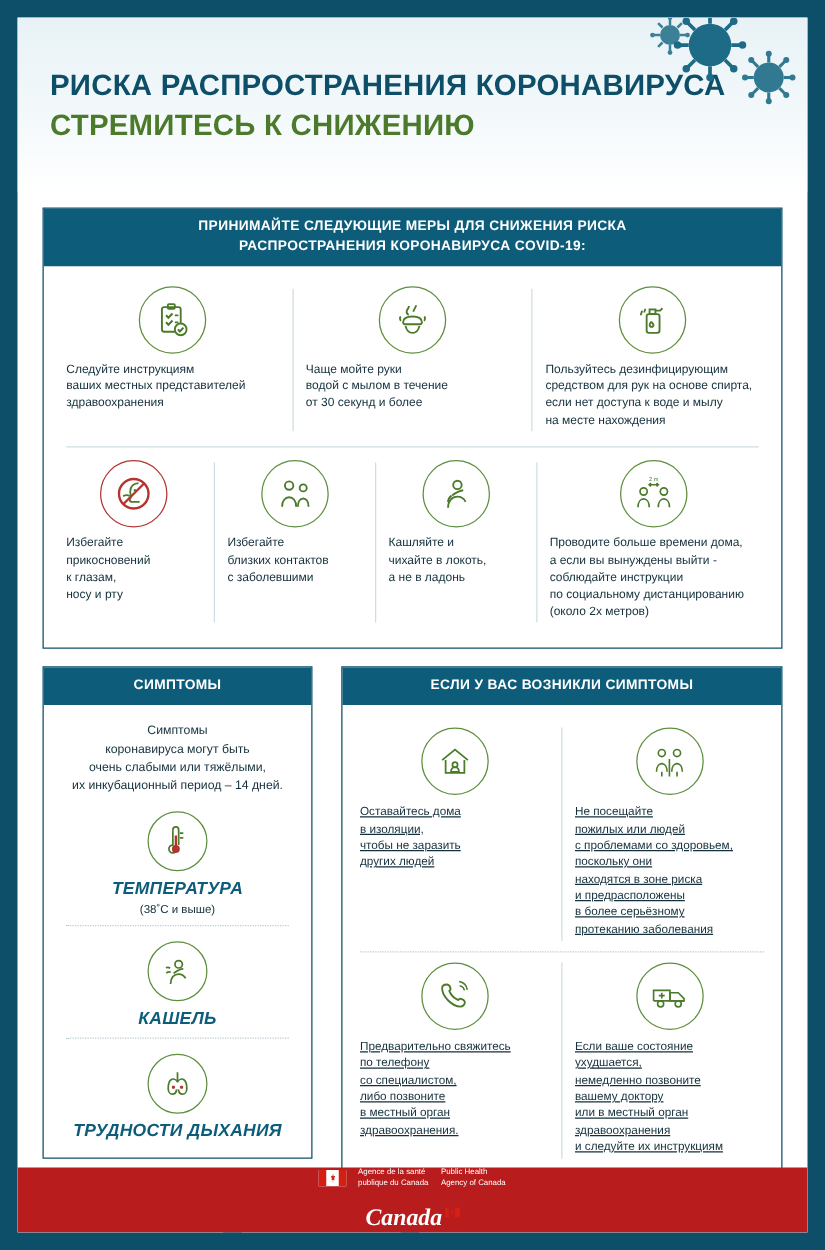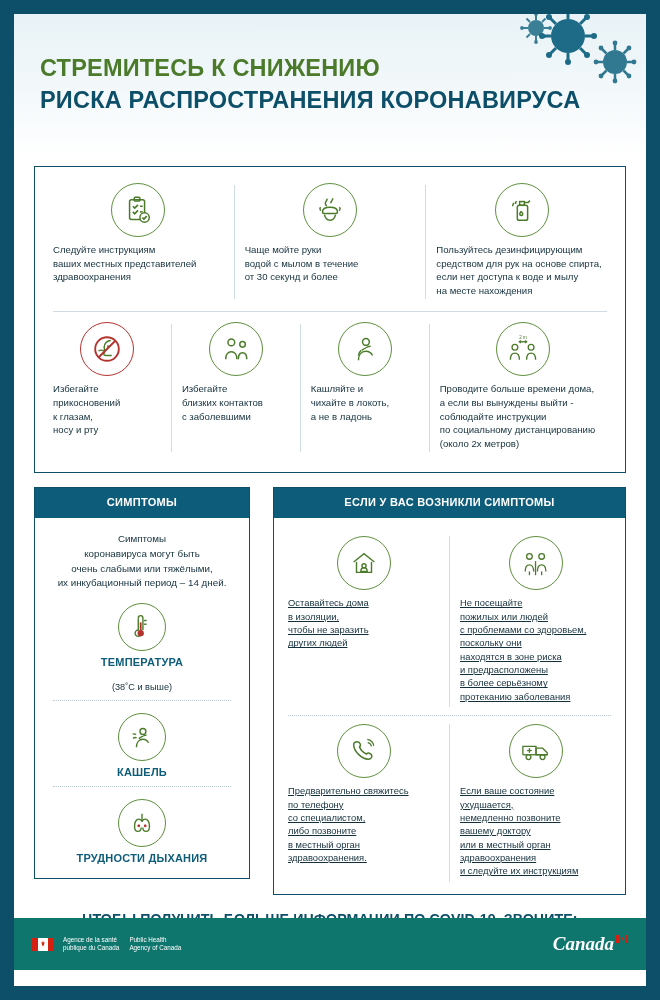--- a/index.html
+++ b/index.html
@@ -92,24 +92,24 @@
   .panel.flush { margin: 0; }
   .symptom-intro {
     text-align: center;
     font-size: 9.8px;
     color: #14303c;
     line-height: 1.5;
     padding: 10px 14px 4px 14px;
   }
   .symptom-item { text-align: center; padding: 8px 6px 4px 6px; }
   .symptom-label {
-    color: #0d5d7a; font-weight: bold; font-size: 11px;
-    margin-top: 5px; letter-spacing: .2px;
-  }
-  .symptom-sub { font-size: 9.2px; color: #14303c; margin-top: 14px; }
+    color: #0d5d7a; font-weight: bold; font-size: 14px;
+    margin-top: 5px; letter-spacing: .2px; font-style: italic;
+  }
+  .symptom-sub { font-size: 9.2px; color: #14303c; margin-top: 4px; }
   .dotted { border-top: 1px dotted #b9cbd2; margin: 4px 14px; }
 
   .rq { display: flex; }
   .rq .cell { font-size: 9.4px; text-decoration: underline; }
   .quad-div-v { width: 1px; background: #cfdde3; margin: 6px 0; }
   .quad-div-h { height: 1px; border-top: 1px dotted #b9cbd2; margin: 2px 10px; }
 
   
   .footer-cta {
     text-align: center;
@@ -127,25 +127,26 @@
   .contact .label { color: #0d5d7a; font-weight: bold; font-size: 11.6px; }
   .contact .label.link { text-decoration: underline; }
   .cbadge {
     width: 18px; height: 18px; border-radius: 50%;
     background: #0d5d7a; color: #fff;
     display: flex; align-items: center; justify-content: center;
     font-size: 10.5px; font-weight: bold;
   }
 
   .footer-bar {
-    position: absolute; left: 0; bottom: 16px;
+    position: absolute; left: 0; bottom: 0;
     width: 632px; height: 52px;
-    background: #0f766e;
+    background: #b91c1c;
     display: flex; align-items: center; justify-content: space-between;
     padding: 0 18px;
+    flex-direction: column;
   }
   .gov-left { display: flex; align-items: center; gap: 9px; }
   .flag {
     width: 22px; height: 13px; background: #fff;
     position: relative; overflow: hidden; flex: none;
   }
   .flag:before, .flag:after {
     content: ""; position: absolute; top: 0; width: 6px; height: 13px; background: #d32011;
   }
   .flag:before { left: 0; }
@@ -237,26 +238,30 @@
                 <line x1="-6" y1="6" x2="-9.5" y2="9.5"></line>
           </g>
           <circle cx="0" cy="-14" r="1.9"></circle>
               <circle cx="0" cy="14" r="1.9"></circle>
           <circle cx="-14" cy="0" r="1.9"></circle>
               <circle cx="14" cy="0" r="1.9"></circle>
         </g>
       </g>
     </svg>
     <div class="titles">
+      <div class="title-line second">РИСКА РАСПРОСТРАНЕНИЯ КОРОНАВИРУСА</div>
       <div class="title-line">СТРЕМИТЕСЬ К СНИЖЕНИЮ</div>
-      <div class="title-line second">РИСКА РАСПРОСТРАНЕНИЯ КОРОНАВИРУСА</div>
     </div>
   </div>
 
   <div class="panel">
+    <div class="panel-head">
+      <div>ПРИНИМАЙТЕ СЛЕДУЮЩИЕ МЕРЫ ДЛЯ СНИЖЕНИЯ РИСКА</div>
+      <div>РАСПРОСТРАНЕНИЯ КОРОНАВИРУСА COVID-19:</div>
+    </div>
     <div class="panel-body">
 
       <div class="row">
         <div class="cell">
           <div class="ico">
             <svg width="30" height="30" viewBox="0 0 32 32" fill="none" stroke="#4b7b2a" stroke-width="1.6">
               <rect x="7" y="5" width="16" height="21" rx="2"></rect>
               <rect x="12" y="2.5" width="6" height="4" rx="1"></rect>
               <path d="M10.5 12l2 2 3.5-3.5" stroke-width="1.8"></path>
               <line x1="18" y1="12" x2="21" y2="12"></line>

